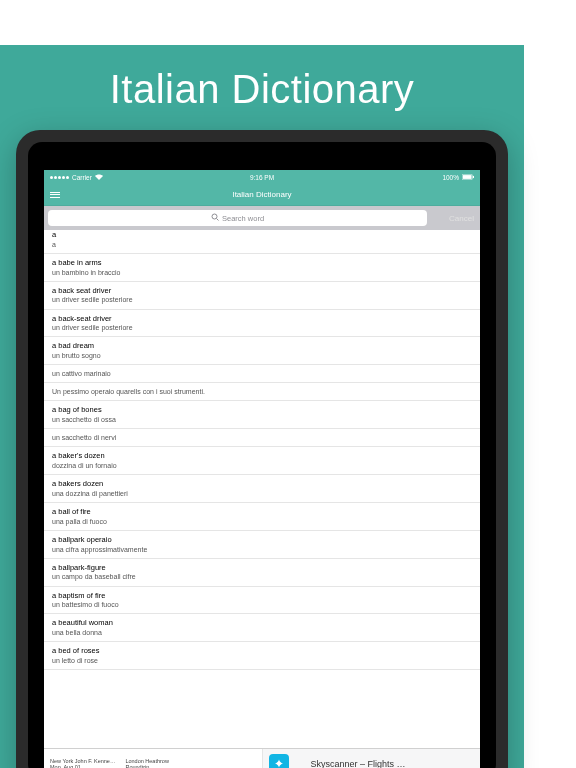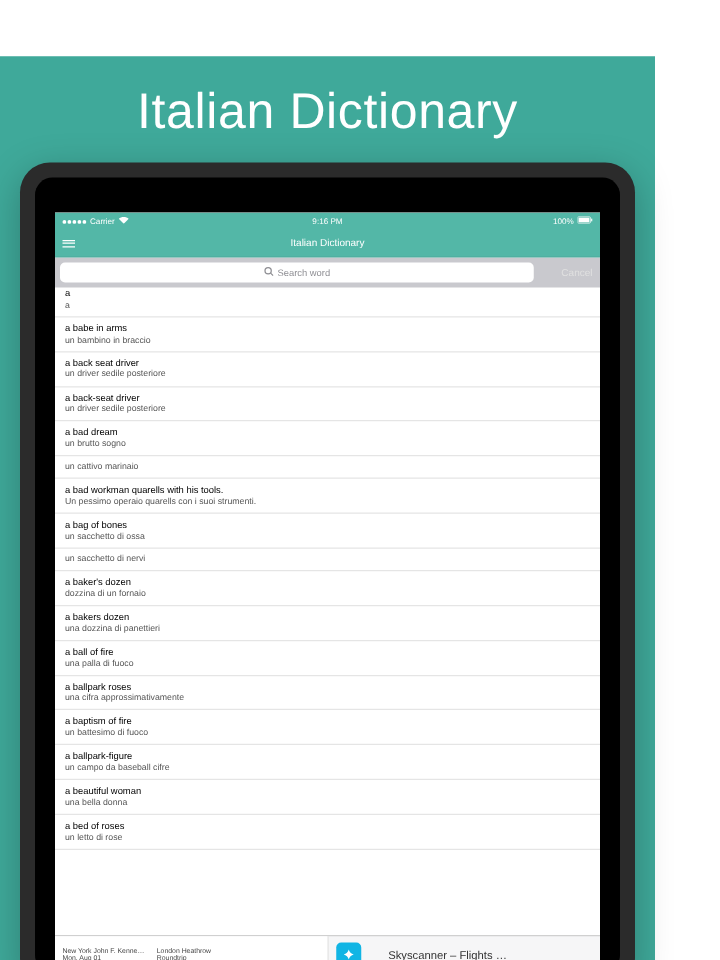--- a/index.html
+++ b/index.html
@@ -180,21 +180,20 @@
               <div class="it">un driver sedile posteriore</div>
             </div>
             <div class="row">
               <div class="en">a bad dream</div>
               <div class="it">un brutto sogno</div>
             </div>
             <div class="row">
               <div class="it">un cattivo marinaio</div>
             </div>
             <div class="row">
-              <div class="en">a bad workman quarells with his tools.</div>
               <div class="it">Un pessimo operaio quarells con i suoi strumenti.</div>
             </div>
             <div class="row">
               <div class="en">a bag of bones</div>
               <div class="it">un sacchetto di ossa</div>
             </div>
             <div class="row">
               <div class="it">un sacchetto di nervi</div>
             </div>
             <div class="row">
@@ -203,30 +202,30 @@
             </div>
             <div class="row">
               <div class="en">a bakers dozen</div>
               <div class="it">una dozzina di panettieri</div>
             </div>
             <div class="row">
               <div class="en">a ball of fire</div>
               <div class="it">una palla di fuoco</div>
             </div>
             <div class="row">
-              <div class="en">a ballpark roses</div>
+              <div class="en">a ballpark operaio</div>
               <div class="it">una cifra approssimativamente</div>
+            </div>
+            <div class="row">
+              <div class="en">a ballpark-figure</div>
+              <div class="it">un campo da baseball cifre</div>
             </div>
             <div class="row">
               <div class="en">a baptism of fire</div>
               <div class="it">un battesimo di fuoco</div>
-            </div>
-            <div class="row">
-              <div class="en">a ballpark-figure</div>
-              <div class="it">un campo da baseball cifre</div>
             </div>
             <div class="row">
               <div class="en">a beautiful woman</div>
               <div class="it">una bella donna</div>
             </div>
             <div class="row">
               <div class="en">a bed of roses</div>
               <div class="it">un letto di rose</div>
             </div>
           </div>

